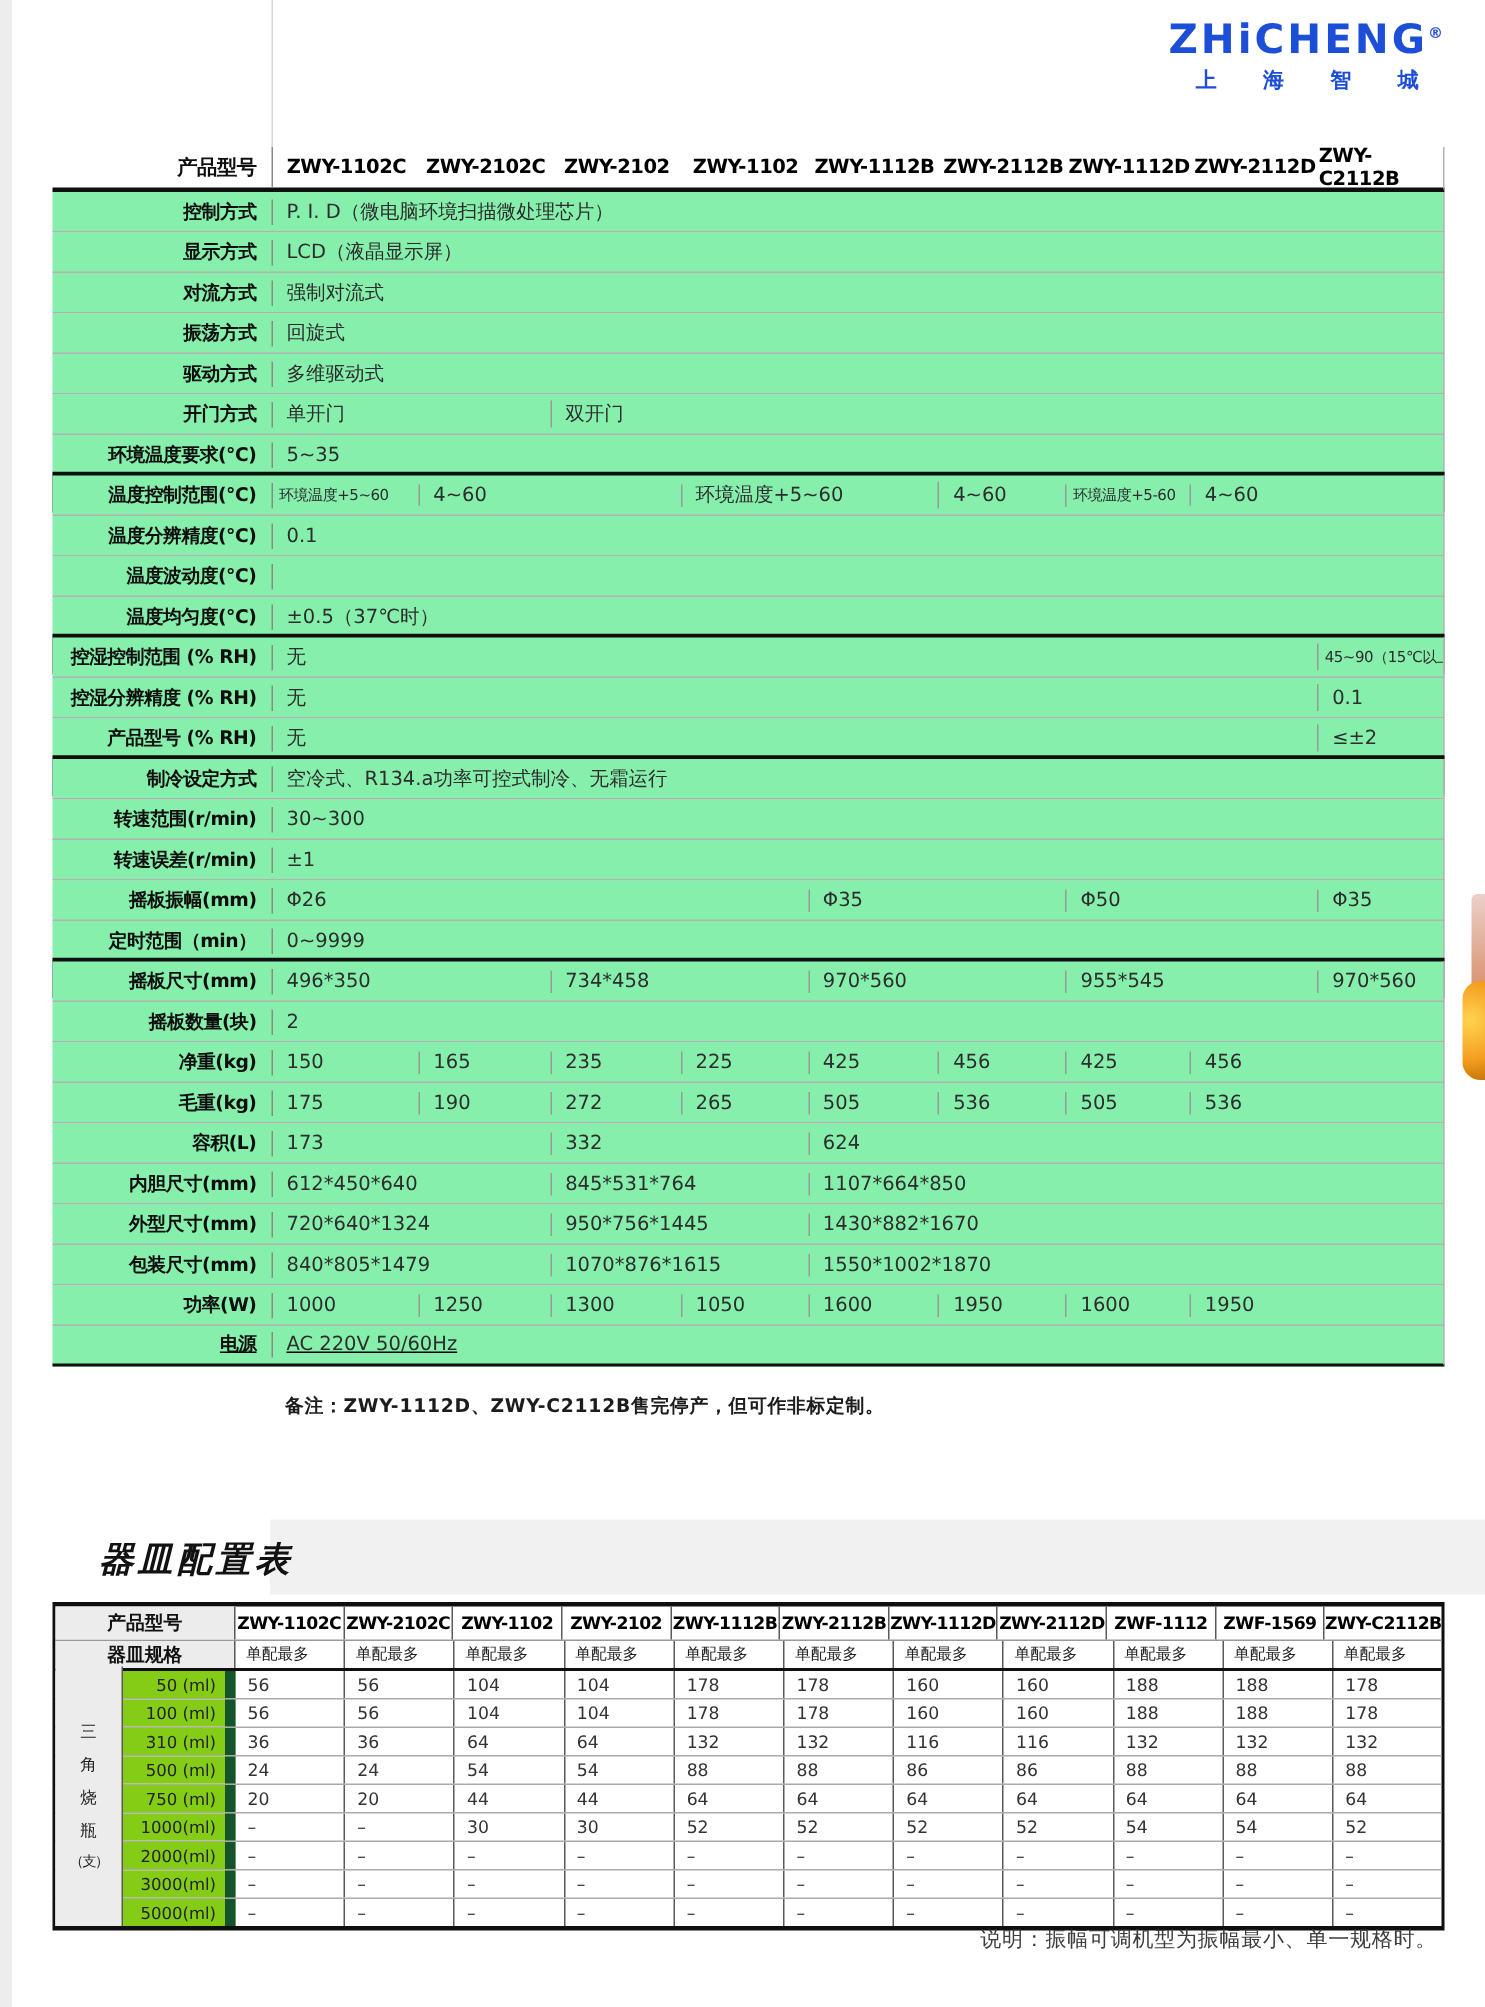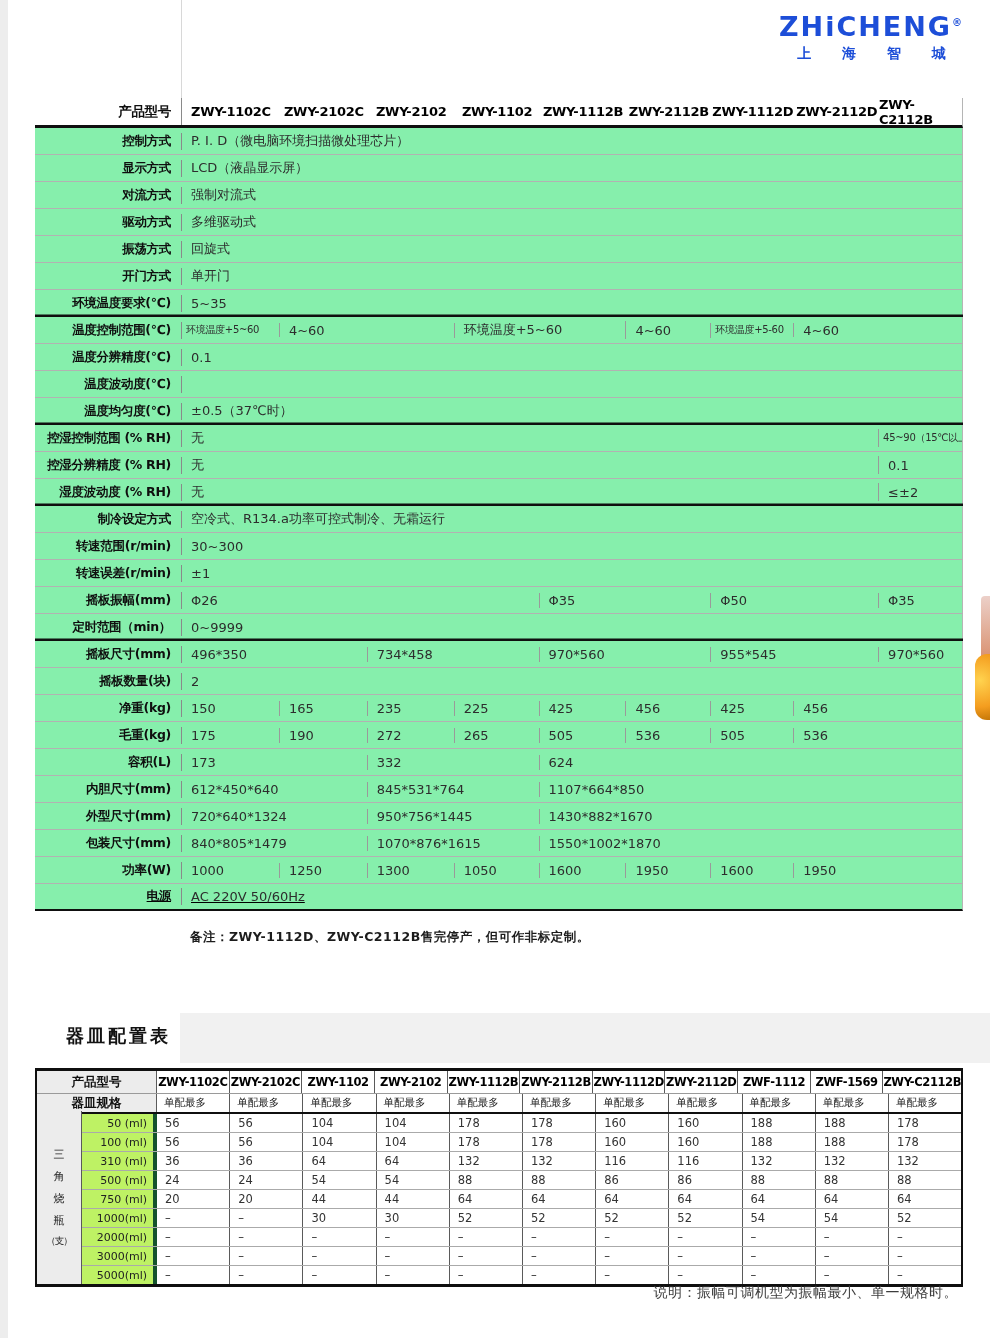--- a/index.html
+++ b/index.html
@@ -30,38 +30,38 @@
   .scell{box-sizing:border-box;border-right:1px solid #9a9a9a;display:flex;align-items:center;
          padding-left:9px;font-size:13px;color:#2d2d2d;overflow:hidden;white-space:nowrap;}
   .scell:last-child{border-right:none;}
   .scell.small{font-size:10px;padding-left:4px;letter-spacing:-0.3px;}
 
   .remark{position:absolute;left:190px;top:929px;font-size:12.5px;font-weight:600;
           color:#1c1c1c;letter-spacing:0.5px;}
 
   
   .band{position:absolute;left:180px;top:1013px;width:810px;height:50px;background:#f1f1f1;}
-  .vtitle{position:absolute;left:66px;top:1024px;font-size:18px;font-weight:700;
-          letter-spacing:3px;color:#121212;}
+  .vtitle{position:absolute;left:66px;top:1024px;font-size:23px;font-weight:700;
+          letter-spacing:3px;color:#121212;font-style:italic;}
   .vessel{position:absolute;left:35px;top:1068px;width:928px;box-sizing:border-box;
           border:2px solid #0f0f0f;border-top-width:3px;border-bottom-width:3px;background:#fff;}
   .vhead1{display:flex;height:22px;border-bottom:1px solid #9a9a9a;}
   .vhead2{display:flex;height:18px;border-bottom:2px solid #0f0f0f;text-align:right;}
   .vlabelcell{width:120px;flex:none;background:#ececec;border-right:1px solid #5a5a5a;
           box-sizing:border-box;display:flex;align-items:center;justify-content:center;
           font-weight:700;font-size:12.5px;color:#111;}
   .vmodel{flex:1;border-right:1px solid #5a5a5a;display:flex;align-items:center;justify-content:center;
           font-weight:700;font-size:11.5px;color:#000;letter-spacing:-0.4px;box-sizing:border-box;white-space:nowrap;}
   .vmodel:last-child,.vper:last-child,.vval:last-child{border-right:none;}
   .vper{flex:1;border-right:1px solid #5a5a5a;display:flex;align-items:center;padding-left:7px;
         font-size:10.5px;color:#222;box-sizing:border-box;}
   .vrow{display:flex;height:18px;border-bottom:1px solid #aaaaaa;}
   .vrow:last-child{border-bottom:none;}
   .vcol{width:45px;flex:none;background:#ececec;border-right:1px solid #5a5a5a;box-sizing:border-box;}
-  .vsize{width:75px;flex:none;background:#bef264;border-right:4px solid #14532d;box-sizing:border-box;
+  .vsize{width:75px;flex:none;background:#84cc16;border-right:7px solid #14532d;box-sizing:border-box;
          display:flex;align-items:center;justify-content:flex-end;padding-right:6px;
          font-size:11px;color:#222;white-space:nowrap;}
   .vval{flex:1;border-right:1px solid #5a5a5a;display:flex;align-items:center;padding-left:8px;
         font-size:11.5px;color:#333;box-sizing:border-box;}
   .vlabel-overlay{position:absolute;left:0;top:40px;bottom:0;width:45px;background:#ececec;
         border-right:1px solid #5a5a5a;box-sizing:border-box;display:flex;flex-direction:column;
         align-items:center;justify-content:center;gap:7px;font-size:11px;color:#222;}
   .vlabel-overlay .unit{font-size:9.5px;letter-spacing:-1px;}
 
   .note{position:absolute;right:32px;top:1284px;font-size:14px;color:#3d3d3d;letter-spacing:0.5px;}
@@ -106,30 +106,31 @@
         </div>
         <div class="srow">
           <div class="slabel">显示方式</div>
           <div class="scell" style="width: 781px;">LCD（液晶显示屏）</div>
         </div>
         <div class="srow">
           <div class="slabel">对流方式</div>
           <div class="scell" style="width: 781px;">强制对流式</div>
         </div>
         <div class="srow">
+          <div class="slabel">振荡方式</div>
+          <div class="scell" style="width: 781px;">回旋式</div>
+        </div>
+        <div class="srow">
           <div class="slabel">驱动方式</div>
           <div class="scell" style="width: 781px;">多维驱动式</div>
         </div>
         <div class="srow">
-          <div class="slabel">振荡方式</div>
-          <div class="scell" style="width: 781px;">回旋式</div>
-        </div>
-        <div class="srow">
           <div class="slabel">开门方式</div>
           <div class="scell" style="width: 186px;">单开门</div>
+          <div class="scell" style="width: 595px;">双开门</div>
         </div>
         <div class="srow">
           <div class="slabel">环境温度要求(℃)</div>
           <div class="scell" style="width: 781px;">5~35</div>
         </div>
         <div class="srow thick">
           <div class="slabel">温度控制范围(℃)</div>
           <div class="scell small" style="width: 98px;">环境温度+5~60</div>
           <div class="scell" style="width: 175px;">4~60</div>
           <div class="scell" style="width: 172px;">环境温度+5~60</div>
@@ -152,21 +153,21 @@
           <div class="slabel">控湿控制范围 (% RH)</div>
           <div class="scell" style="width: 698px;">无</div>
           <div class="scell small" style="width: 83px;">45~90（15℃以上）</div>
         </div>
         <div class="srow">
           <div class="slabel">控湿分辨精度 (% RH)</div>
           <div class="scell" style="width: 698px;">无</div>
           <div class="scell" style="width: 83px;">0.1</div>
         </div>
         <div class="srow">
-          <div class="slabel">湿度波动度 (% RH)</div>
+          <div class="slabel">产品型号 (% RH)</div>
           <div class="scell" style="width: 698px;">无</div>
           <div class="scell" style="width: 83px;">≤±2</div>
         </div>
         <div class="srow thick">
           <div class="slabel">制冷设定方式</div>
           <div class="scell" style="width: 781px;">空冷式、R134.a功率可控式制冷、无霜运行</div>
         </div>
         <div class="srow">
           <div class="slabel">转速范围(r/min)</div>
           <div class="scell" style="width: 781px;">30~300</div>

